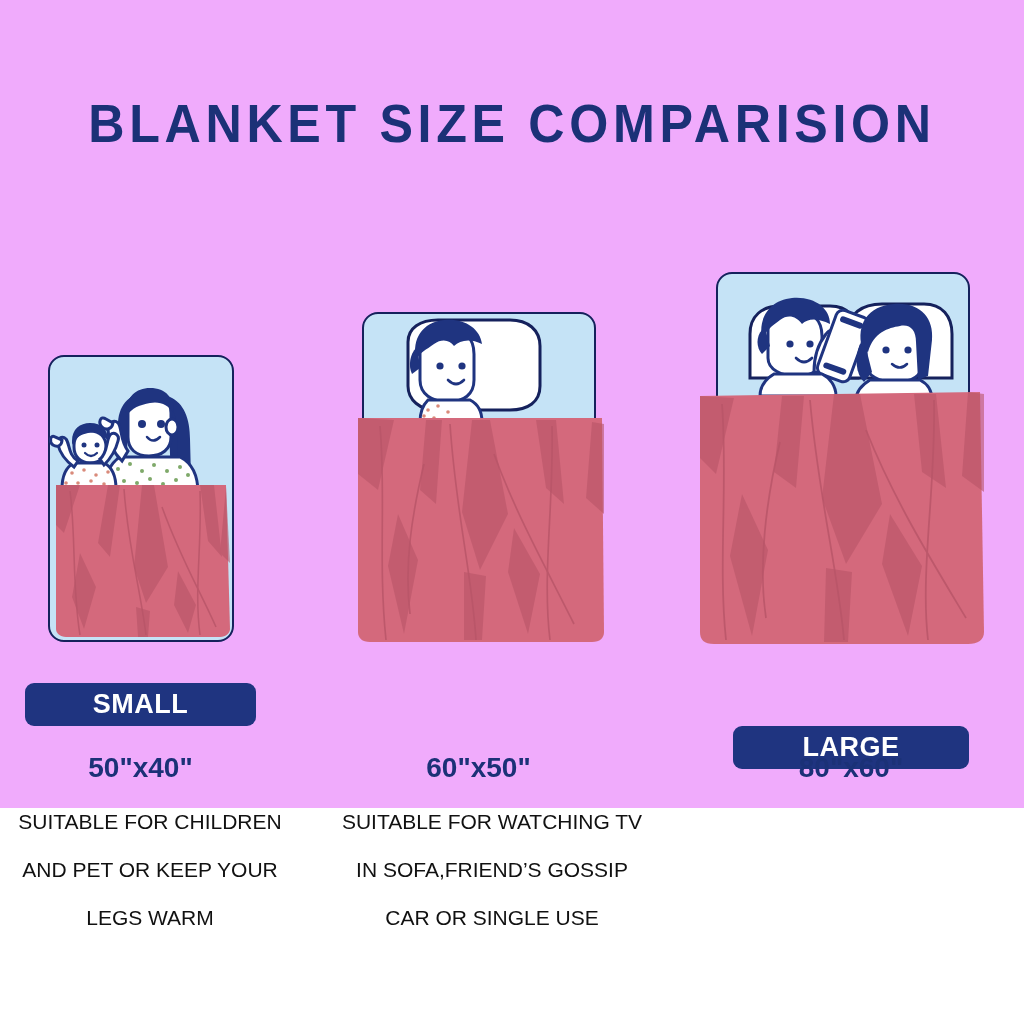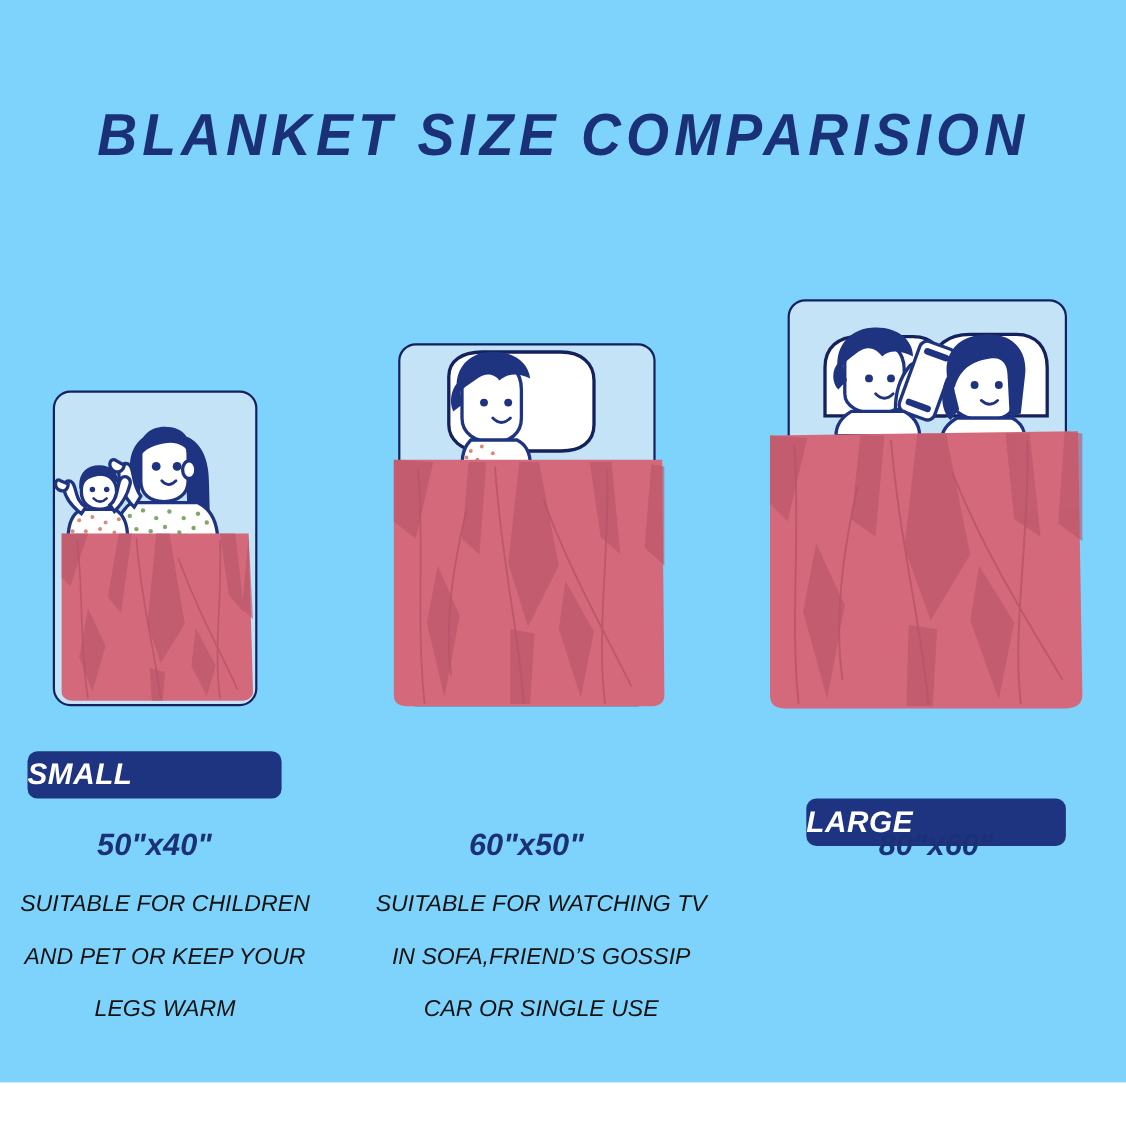--- a/index.html
+++ b/index.html
@@ -2,21 +2,21 @@
 <html><head>
 <meta charset="utf-8">
 <style>
   * { box-sizing: border-box; margin: 0; padding: 0; }
   html, body {
     width: 1024px; height: 1024px;
     background: #ffffff;
     font-family: "Liberation Sans", sans-serif;
     overflow: hidden;
   }
-  #page { position: relative; width: 1024px; height: 984px; background: #7dd3fc; font-style: italic; }
+  #page { position: relative; width: 1024px; height: 808px; background: #f0abfc; }
 
   
   .title {
     position: absolute;
     top: 92px; left: 0; width: 1024px;
     text-align: center;
     color: #1b3177;
     font-size: 54px;
     font-weight: 700;
     letter-spacing: 5px;
@@ -40,21 +40,21 @@
   .badge {
     position: absolute;
     background: #1f3480;
     border-radius: 9px;
     color: #ffffff;
     font-size: 27px;
     font-weight: 700;
     letter-spacing: 0.5px;
     display: flex;
     align-items: center;
-    justify-content: flex-start;
+    justify-content: center;
     height: 43px;
   }
 
   
   .dim {
     position: absolute;
     color: #1b3177;
     font-size: 28px;
     font-weight: 700;
     text-align: center;

